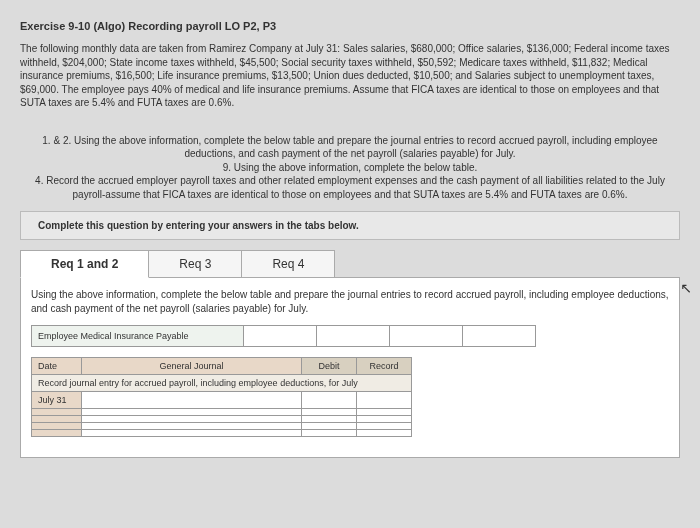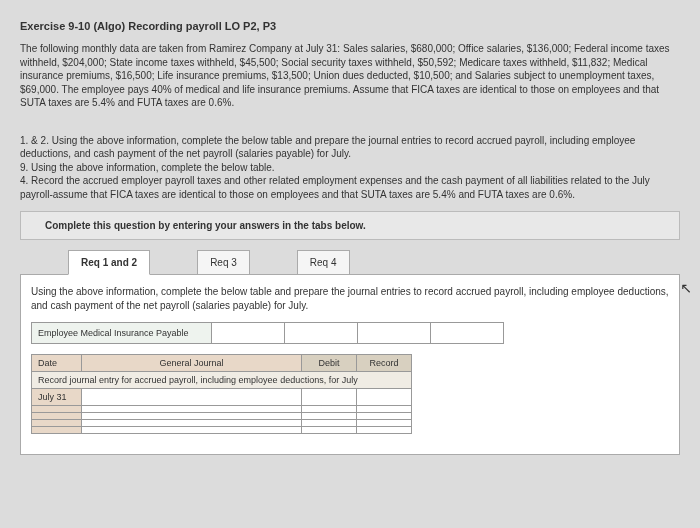--- a/index.html
+++ b/index.html
@@ -17,41 +17,41 @@
       font-size: 11px;
       margin-bottom: 10px;
     }
     .paragraph {
       line-height: 1.35;
       margin-bottom: 24px;
     }
     .instructions {
       line-height: 1.35;
       margin-bottom: 10px;
+      text-align: center;
     }
     .question-panel {
       background: #e8e8e8;
       border: 1px solid #bbb;
-      padding: 8px 24px;
+      padding: 8px 17px;
       margin-bottom: 10px;
       font-weight: bold;
     }
     .tabs {
       display: flex;
       gap: 0;
       margin-bottom: 0;
     }
     .tab {
       border: 1px solid #aaa;
-      padding: 6px 12px;
+      padding: 6px 30px;
       background: #f5f5f5;
-      font-size: 10px;
+      font-size: 12px;
       cursor: pointer;
       margin-right: -1px;
-      margin-left: 48px;
     }
     .tab.active {
       background: #fff;
       border-bottom: 1px solid #fff;
       font-weight: bold;
       position: relative;
       z-index: 2;
     }
     .tab-content {
       border: 1px solid #aaa;
@@ -73,21 +73,21 @@
       padding: 3px 6px;
       text-align: center;
     }
     th {
       background: #d4e3d4;
       font-weight: normal;
     }
     .row-label {
       background: #eef3ee;
       text-align: left;
-      width: 180px;
+      width: 212px;
     }
     .hdr-cell {
       background: #c8dcc8;
     }
     .date-col { background: #e8d8c8; width: 50px; text-align: left; margin-left: 40px; }
     .gj-col { background: #e8d8c8; text-align: center; width: 220px; }
     .debit-col, .credit-col { background: #d8d0c0; width: 55px; }
     .desc-row td { background: #f0ece4; text-align: left; }
     .empty-input {
       width: 60px;

